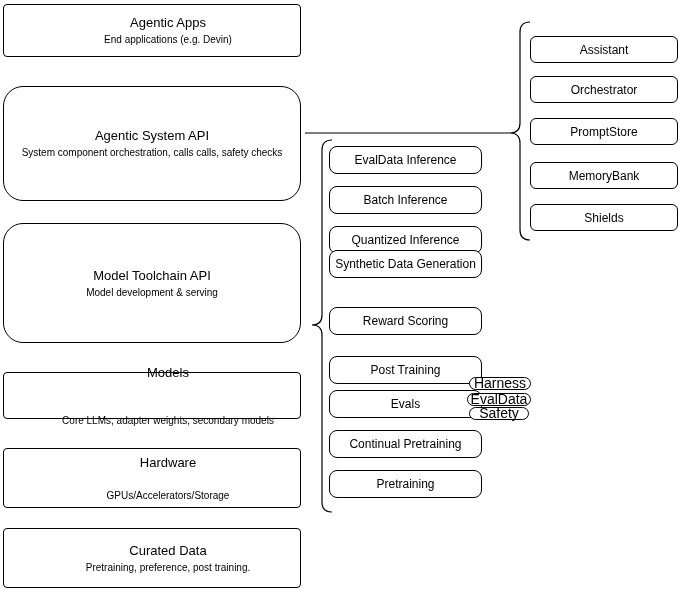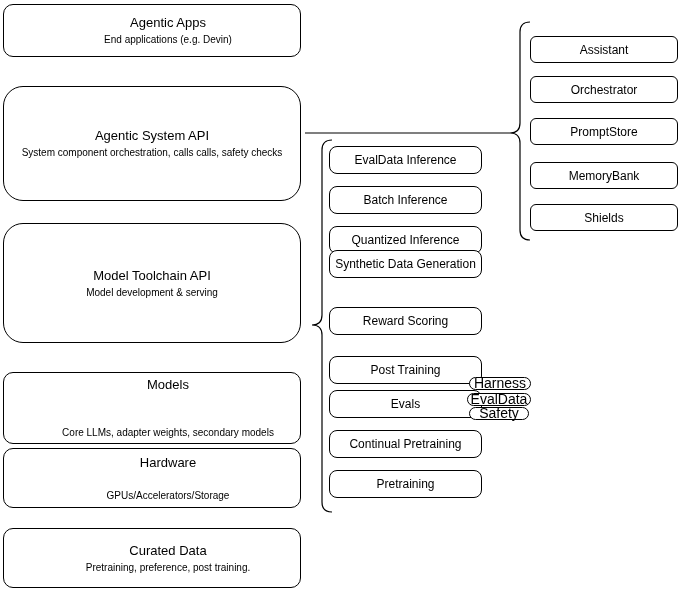--- a/index.html
+++ b/index.html
@@ -37,21 +37,21 @@
     font-size:13px;
     line-height:17px;
     white-space:nowrap;
   }
   .layer-box .subtitle{
     font-size:10px;
     line-height:14px;
     margin-top:2px;
     white-space:nowrap;
   }
-  .r10{border-radius:10px;padding-left:32px;}
+  .r10{border-radius:4px;padding-left:32px;}
   .r20{border-radius:20px;}
 
   
   .tool-box{
     position:absolute;
     left:329px;
     width:153px;
     height:28px;
     background:var(--fill);
     border:1.3px solid var(--stroke);
@@ -121,21 +121,21 @@
   <div class="layer-box r20" style="top:86px;height:115px;">
     <div class="title">Agentic System API</div>
     <div class="subtitle">System component orchestration, calls calls, safety checks</div>
   </div>
 
   <div class="layer-box r20" style="top:223px;height:120px;">
     <div class="title">Model Toolchain API</div>
     <div class="subtitle">Model development &amp; serving</div>
   </div>
 
-  <div class="layer-box r10" style="top:372px;height:72px;gap:31px;">
+  <div class="layer-box r10" style="top:372px;height:47px;gap:31px;">
     <div class="title">Models</div>
     <div class="subtitle">Core LLMs, adapter weights, secondary models</div>
   </div>
 
   <div class="layer-box r10" style="top:448px;height:60px;gap:16px;">
     <div class="title">Hardware</div>
     <div class="subtitle">GPUs/Accelerators/Storage</div>
   </div>
 
   <div class="layer-box r10" style="top:528px;height:60px;">

